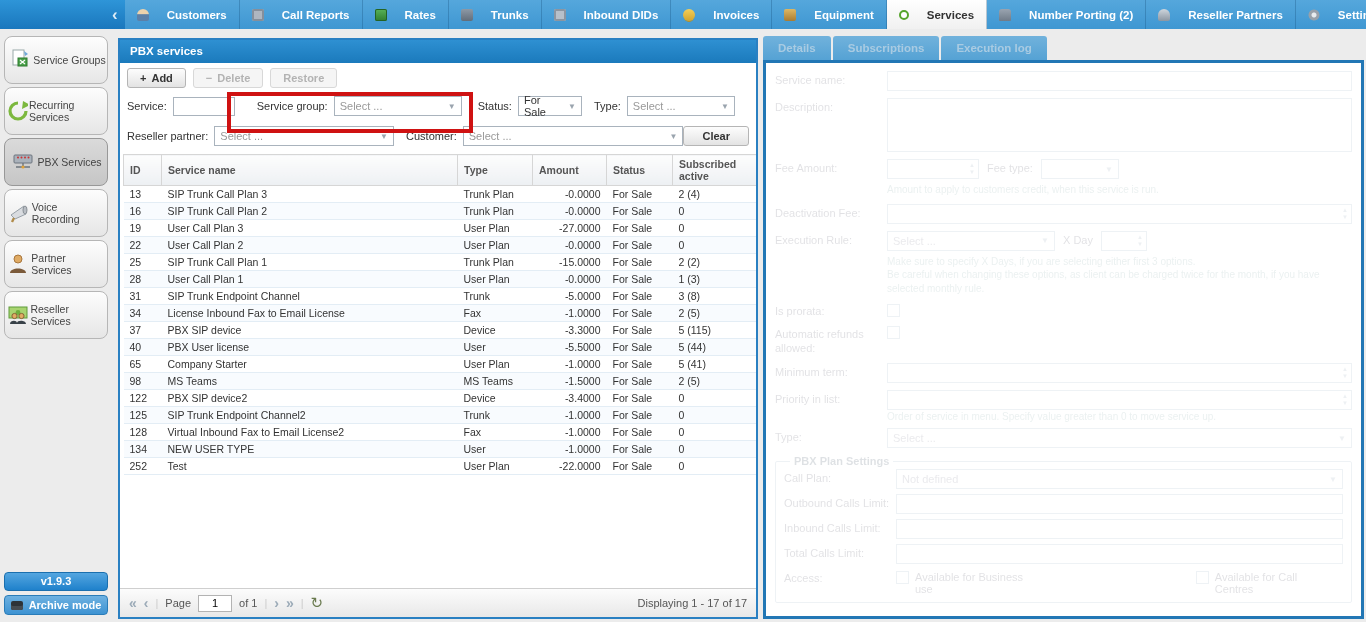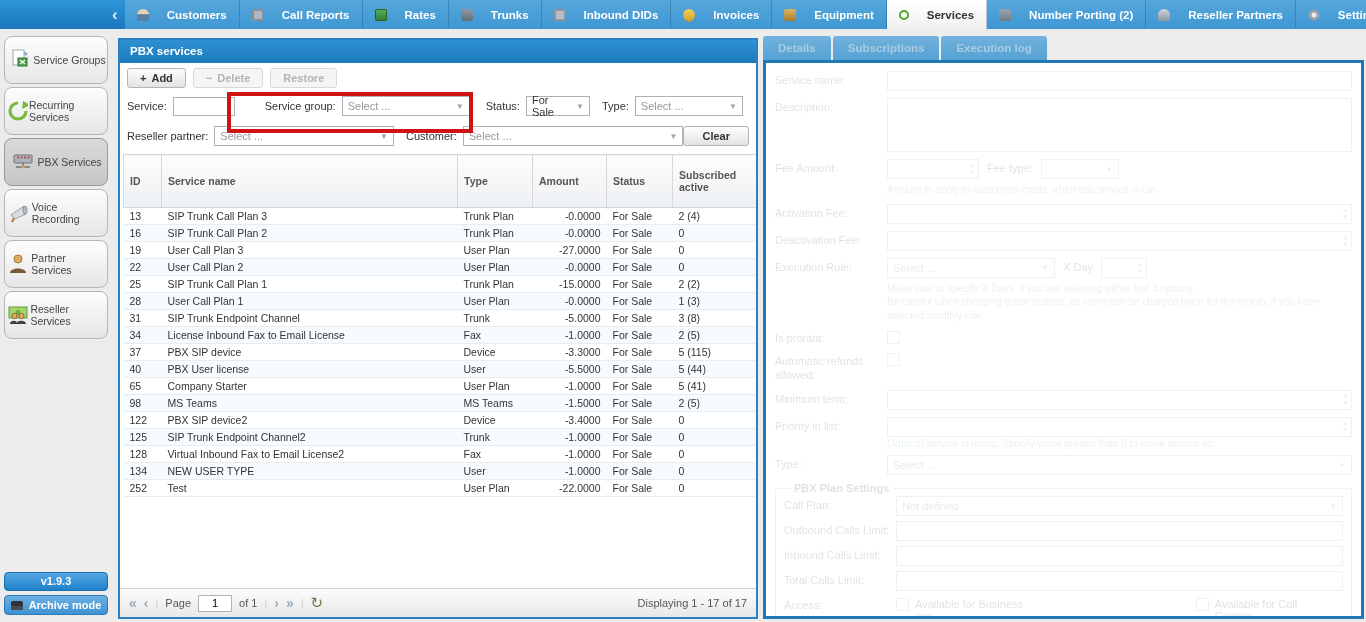--- a/index.html
+++ b/index.html
@@ -66,21 +66,21 @@
     align-items:center; justify-content:space-between; padding:0 5px; cursor:pointer; }
   .fselect .val { color:#999; }
   .fselect .val.dark { color:#333; }
   .fselect .arr { color:#9aa4ae; font-size:8px; margin-left:6px; }
   .clear-btn { margin-left:auto; padding:3px 18px; font-size:11px; font-weight:bold; color:#333;
     background:linear-gradient(#fdfdfd,#e3e3e3); border:1px solid #b5b5b5; border-radius:3px; cursor:pointer; }
   .red-box { position:absolute; left:107px; top:52px; width:246px; height:41px;
     border:4px solid #cf1212; pointer-events:none; z-index:5; }
   table.grid { border-collapse:collapse; width:calc(100% - 6px); margin:2px 3px 0; font-size:10.5px; table-layout:fixed; }
   table.grid th { background:linear-gradient(#fdfdfd,#edf0f3); border:1px solid #d6d6d6;
-    color:#555; font-weight:bold; text-align:left; padding:14px 6px; font-size:10.5px; }
+    color:#555; font-weight:bold; text-align:left; padding:3px 6px; font-size:10.5px; }
   table.grid td { padding:2px 6px; border-bottom:1px solid #e3edf5; color:#333; overflow:hidden; white-space:nowrap; }
   table.grid tr.alt td { background:#f8fbfe; }
   td.num { text-align:right; }
   .c-id{width:38px}.c-name{width:296px}.c-type{width:75px}.c-amt{width:74px}.c-st{width:66px}.c-sub{width:85px}
   .pagebar { margin-top:auto; flex:none; height:29px; border-top:1px solid #cfcfcf;
     background:linear-gradient(#fcfcfc,#e8e8e8); display:flex; align-items:center; padding:0 9px; color:#555; gap:7px; }
   .pg-ic { color:#9cabb8; font-size:14px; font-weight:bold; cursor:pointer; line-height:1; }
   .pg-sep { color:#ccc; }
   .page-input { width:34px; height:17px; border:1px solid #b3b3b3; text-align:center; font-size:11px; font-family:inherit; }
   .refresh-ic { color:#6b7b50; font-size:15px; cursor:pointer; }
@@ -241,21 +241,21 @@
       </button>
     <button class="tbtn disabled">
         <span>Restore</span>
       </button>
   </div>
 
   <div class="filters">
     <div class="frow">
       <label>Service:</label>
       <input class="tinput" style="width: 62px;">
-      <label style="margin-left:30px">Service group:</label>
+      <label style="margin-left:22px">Service group:</label>
       <div class="fselect" style="width:128px">
           <span class="val">Select ...</span>
           <span class="arr">▼</span>
         </div>
       <label style="margin-left:16px">Status:</label>
       <div class="fselect" style="width:64px">
           <span class="val dark">For Sale</span>
           <span class="arr">▼</span>
         </div>
       <label style="margin-left:12px">Type:</label>
@@ -479,26 +479,20 @@
         <div class="ctl sm">
             <span class="spin">▲<br>▼</span>
           </div>
         <span class="inline-lb">Fee type:</span>
         <div class="ctl sm" style="width:78px">
             <span class="arr">▼</span>
           </div>
       </div>
       <div class="help">Amount to apply to customers credit, when this service is run.</div>
       <div class="fr">
-          <label>Activation Fee:</label>
-          <div class="ctl">
-            <span class="spin">▲<br>▼</span>
-          </div>
-        </div>
-      <div class="fr">
           <label>Deactivation Fee:</label>
           <div class="ctl">
             <span class="spin">▲<br>▼</span>
           </div>
         </div>
       <div class="fr">
         <label>Execution Rule:</label>
         <div class="ctl" style="flex:none;width:168px">
             <span>Select ...</span>
             <span class="arr">▼</span>

